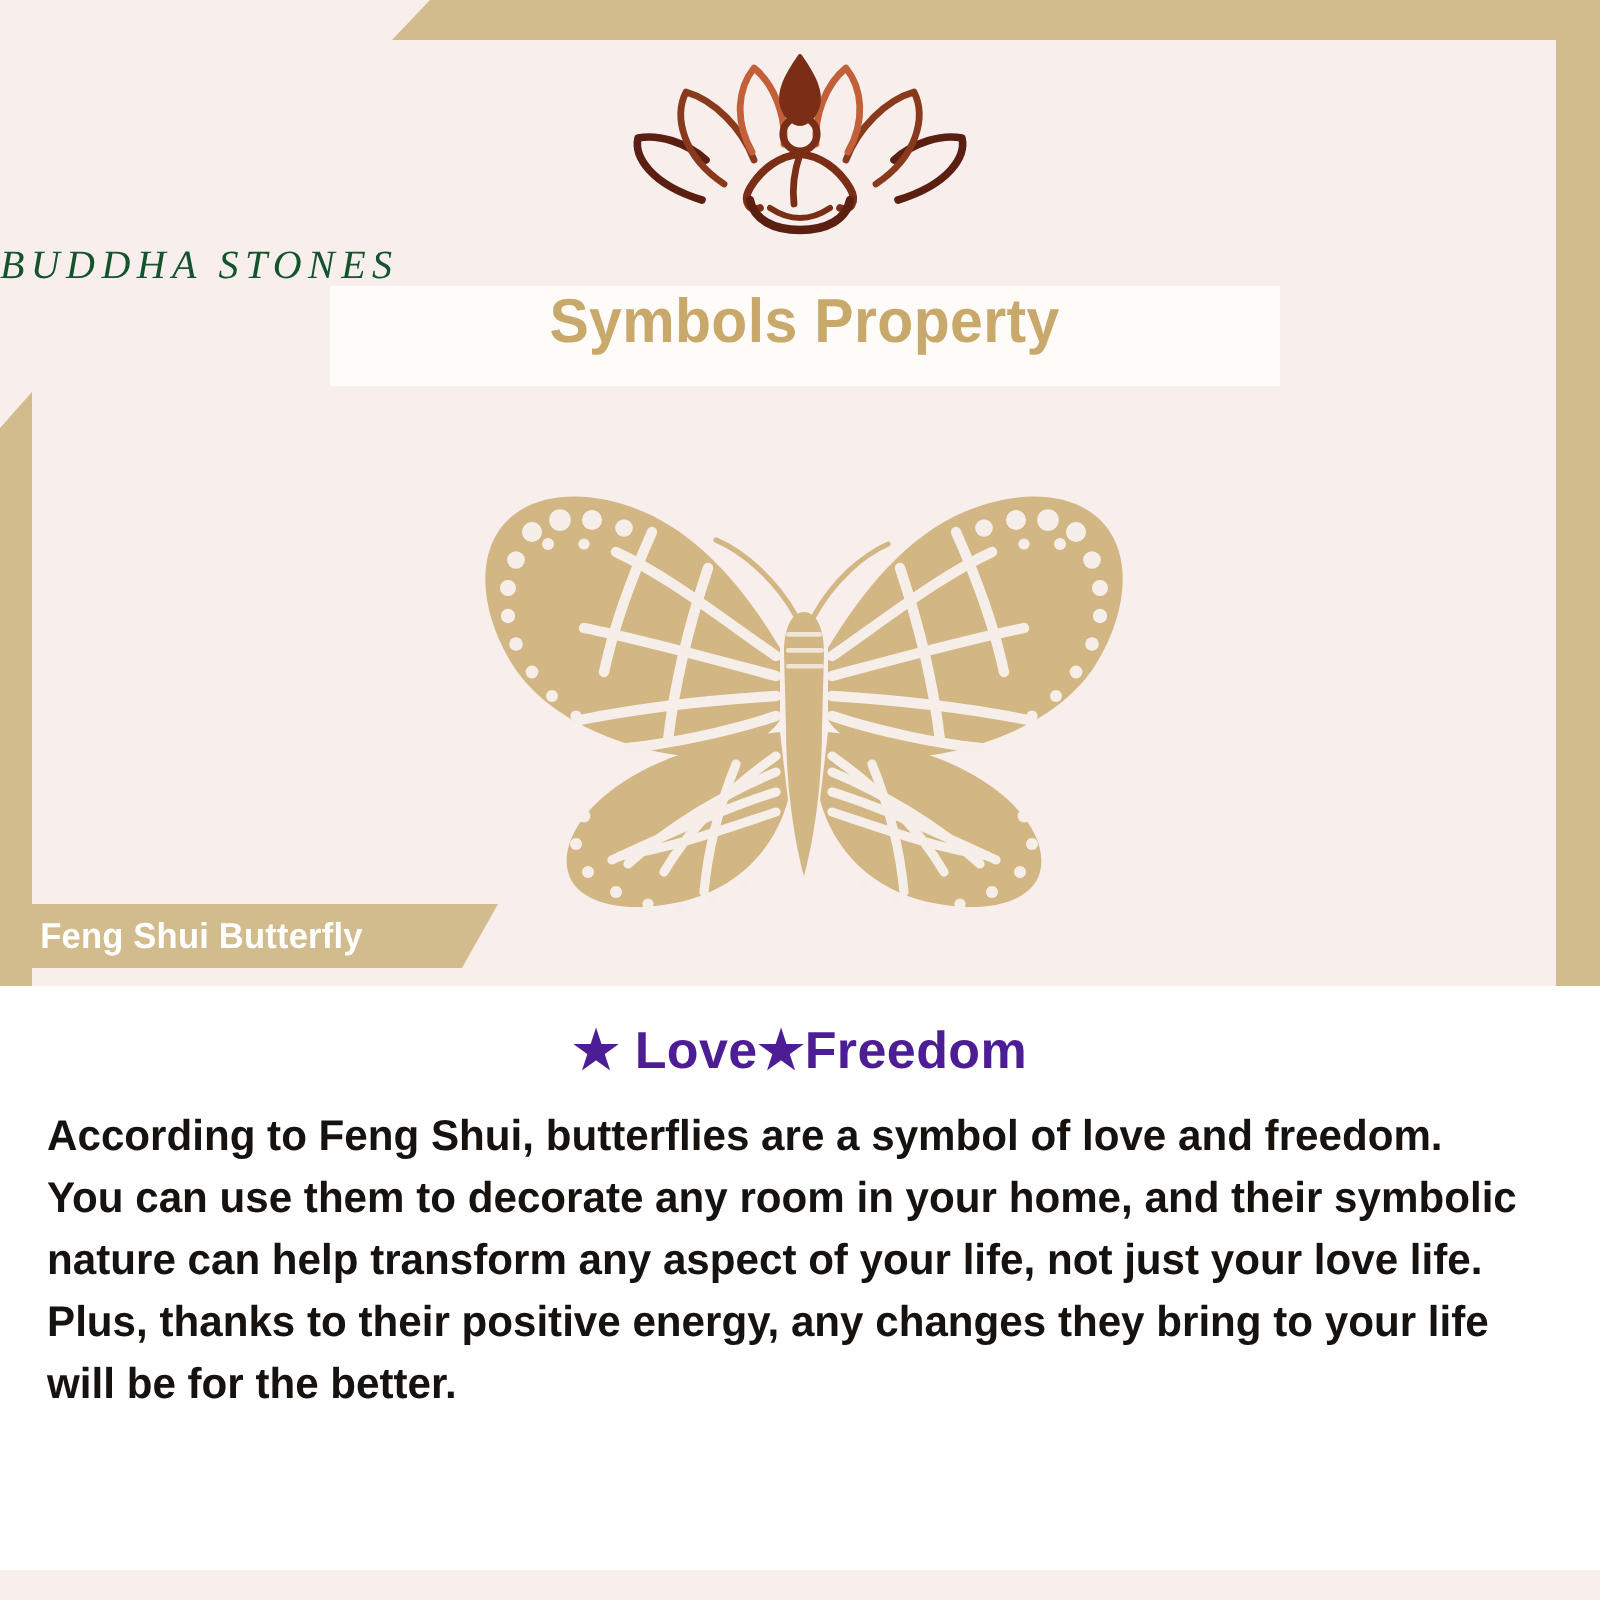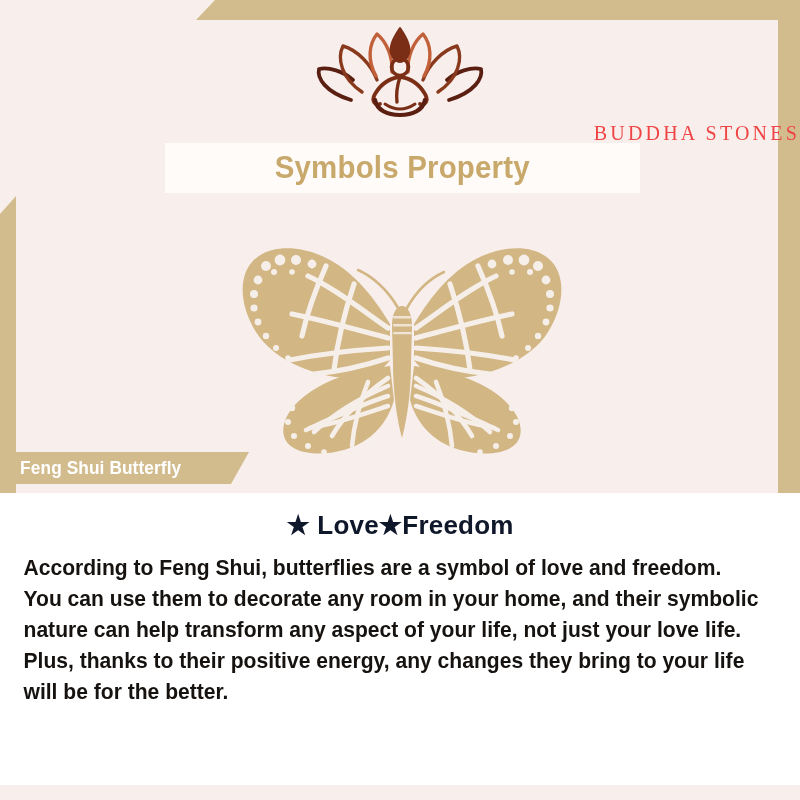--- a/index.html
+++ b/index.html
@@ -93,34 +93,34 @@
   .logo-mark {
     display: block;
     margin: 0 auto;
   }
   .logo-wordmark {
     display: block;
     margin: 4px auto 0;
     font-family: "Liberation Serif", serif;
     font-size: 20px;
     letter-spacing: 3.2px;
-    color: #ef4444;
-    text-align: right;
+    color: #14532d;
+    text-align: left;
+    font-style: italic;
   }
 
   
   .title-bar {
     position: absolute;
     left: 165px;
     top: 143px;
     width: 475px;
     height: 50px;
     background: #FEFBF8;
     display: flex;
-    align-items: center;
     justify-content: center;
   }
   .title-bar-text {
     font-family: "Liberation Sans Narrow", "Liberation Sans", sans-serif;
     font-size: 31px;
     font-weight: bold;
     color: #C9A86B;
     letter-spacing: 0.2px;
     transform: scaleX(0.95);
   }
@@ -171,21 +171,21 @@
     height: 292px;
     background: #FFFFFF;
   }
   .subheading {
     width: 800px;
     text-align: center;
     margin-top: 17px;
     font-family: "Liberation Sans Narrow", "Liberation Sans", sans-serif;
     font-size: 26px;
     font-weight: bold;
-    color: #0f172a;
+    color: #4c1d95;
     letter-spacing: 0.2px;
     white-space: pre;
   }
   .body-copy {
     margin: 12px 0 0 0;
     padding: 0 26px 0 24px;
     font-family: "Liberation Sans Narrow", "Liberation Sans", sans-serif;
     font-size: 21.5px;
     font-weight: bold;
     line-height: 31px;

